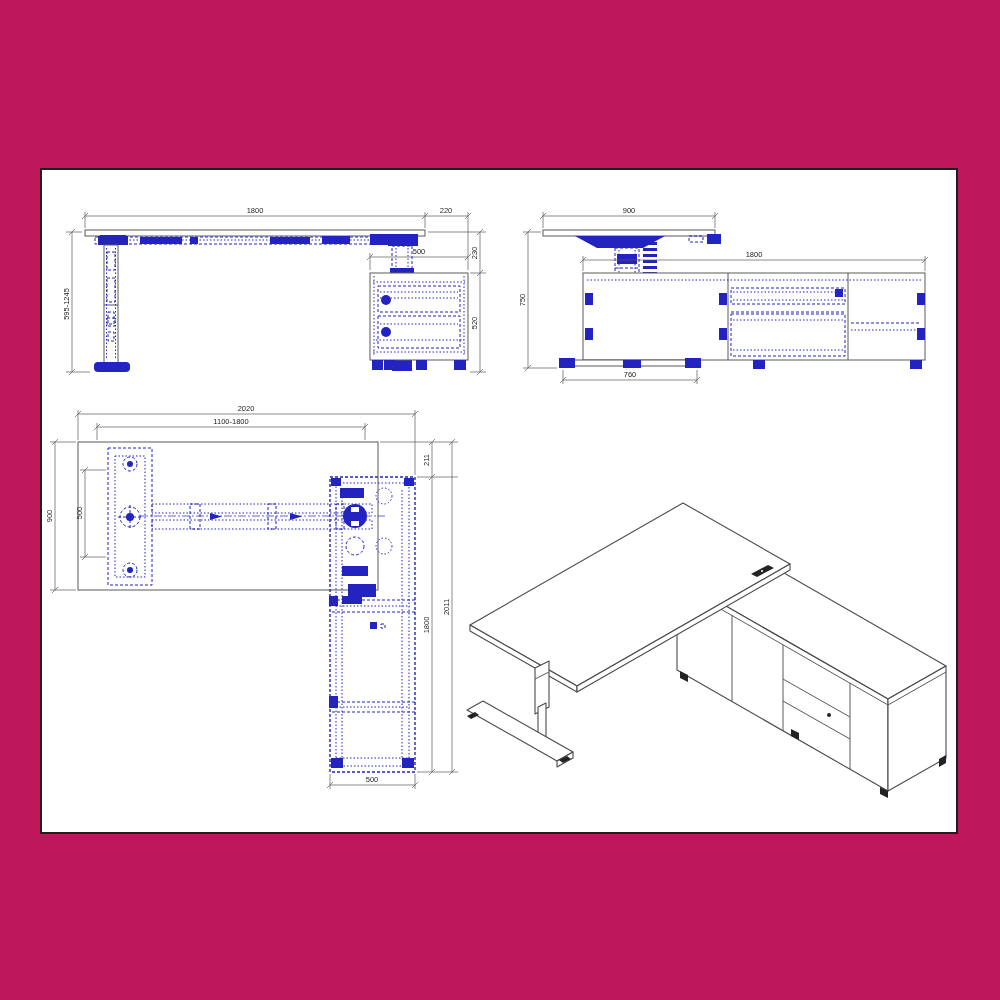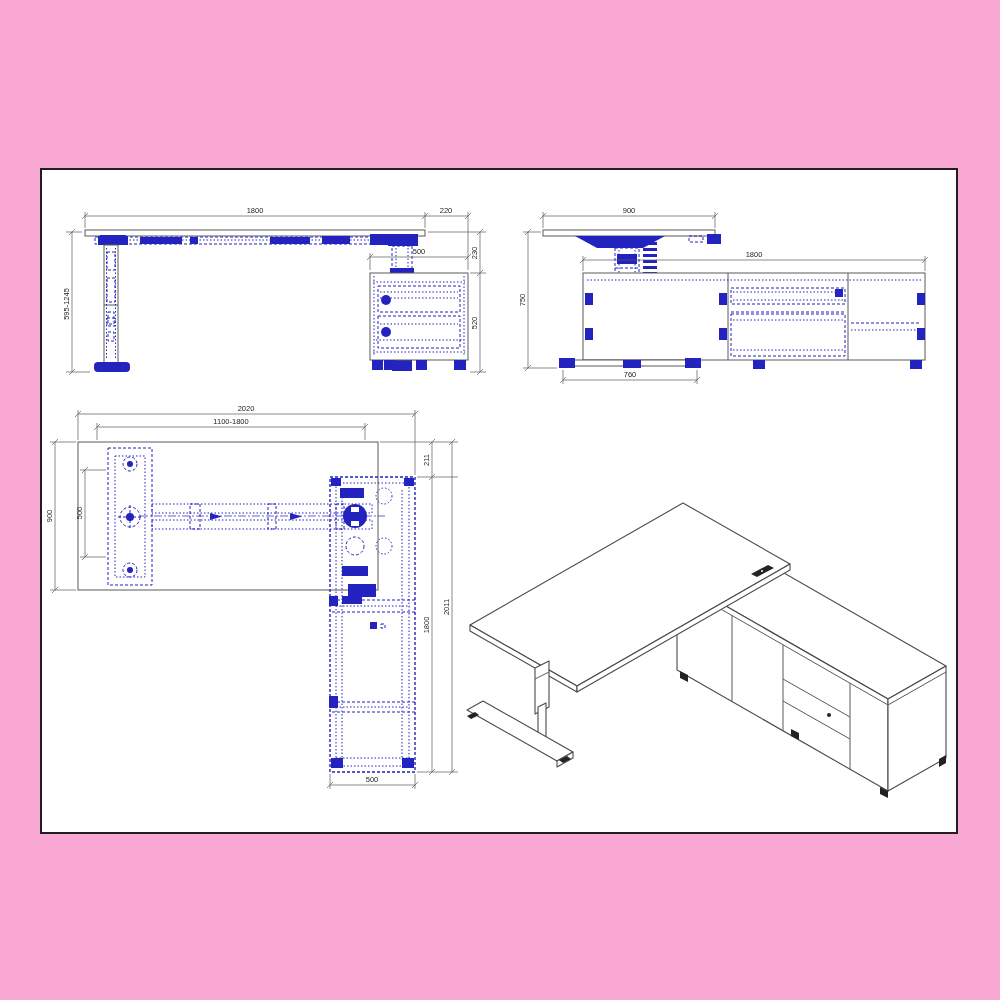--- a/index.html
+++ b/index.html
@@ -1,16 +1,16 @@
 <!DOCTYPE html>
 <html><head>
 <meta charset="utf-8">
 <style>
   html,body{margin:0;padding:0;background:#fff;}
-  .sheet{position:relative;width:1000px;height:1000px;background:#f9a8d4;overflow:hidden;
+  .sheet{position:relative;width:1000px;height:1000px;background:#be185d;overflow:hidden;
          font-family:"Liberation Sans", sans-serif;}
   .frame{position:absolute;left:40px;top:168px;width:914px;height:662px;border:2px solid #1f1f1f;background:#fff;}
   svg{position:absolute;overflow:visible;}
   
   .ol{stroke:#5a5a5a;fill:none;stroke-width:1;}
   .olf{stroke:#5a5a5a;fill:#ffffff;stroke-width:1;}
   .olt{stroke:#4a4a4a;fill:#ffffff;stroke-width:1.1;stroke-linejoin:round;}
   .hl{stroke:#2323c0;fill:none;stroke-width:1;stroke-dasharray:3 2;}
   .hl2{stroke:#2323c0;fill:none;stroke-width:1.4;stroke-dasharray:3 2;}
   .hd{stroke:#2323c0;fill:none;stroke-width:1;stroke-dasharray:1.5 2;}

